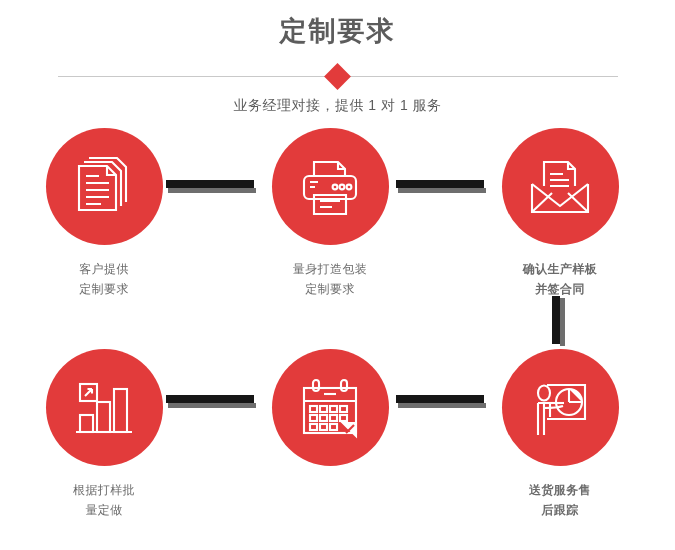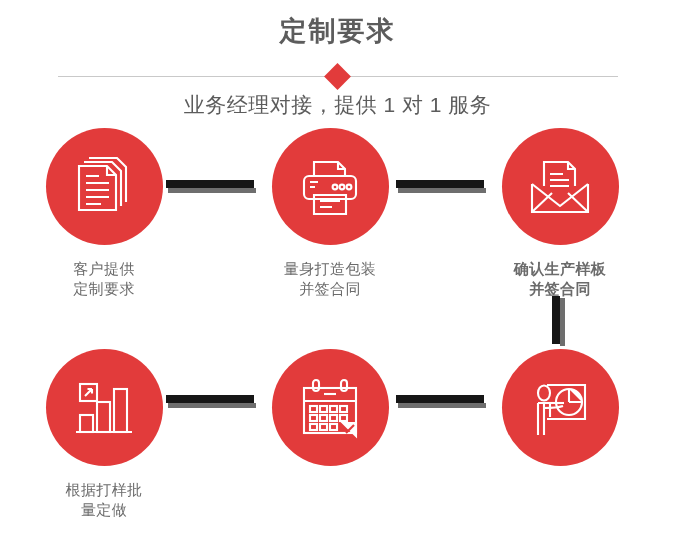--- a/index.html
+++ b/index.html
@@ -48,21 +48,21 @@
     top: 5px;
     left: 50%;
     margin-left: -10px;
     width: 19px;
     height: 19px;
     background: #e23b3b;
     transform: rotate(45deg);
   }
   .page-subtitle {
     text-align: center;
-    font-size: 21px;
+    font-size: 14px;
     color: #5c5c5c;
     line-height: 22px;
     margin: 0;
     padding-top: 2px;
     letter-spacing: 0.5px;
   }
 
   
   .flow {
     position: relative;
@@ -89,21 +89,21 @@
     margin: 0 auto;
     display: flex;
     align-items: center;
     justify-content: center;
   }
   .circle svg {
     display: block;
   }
   .step-label {
     margin-top: 14px;
-    font-size: 15px;
+    font-size: 12px;
     line-height: 20px;
     color: #6b6b6b;
     letter-spacing: 0.4px;
     white-space: pre-line;
   }
 
   
   .conn-h {
     position: absolute;
     width: 88px;
@@ -196,21 +196,21 @@
           <path d="M13 28 H21 M13 33 H18"></path>
           <circle cx="38" cy="33" r="2.4"></circle>
           <circle cx="45" cy="33" r="2.4"></circle>
           <circle cx="52" cy="33" r="2.4"></circle>
           <path d="M17 41 H49 V60 H17 Z"></path>
           <path d="M23 47 H43 M23 53 H35"></path>
         </svg>
       </span>
     </div>
     <div class="step-label">量身打造包装
-并签合同</div>
+定制要求</div>
   </div>
 
   <div class="step step-row1 step-col3">
     <div class="circle">
       <span>
         <svg width="66" height="66" viewBox="0 0 66 66" fill="none" stroke="#ffffff" stroke-width="2.1">
           <path d="M17 32 V8 H41 L48 15 V32"></path>
           <path d="M41 8 V15 H48"></path>
           <path d="M23 20 H36 M23 26 H42 M23 32 H42"></path>
           <path d="M5 30 L33 52 L61 30"></path>
@@ -277,20 +277,22 @@
           <path d="M42 27 V14 M42 27 L55 27"></path>
           <path d="M42 14 A13 13 0 0 1 55 27 Z" fill="#ffffff" stroke="none"></path>
           <ellipse cx="17" cy="18" rx="6" ry="7.5"></ellipse>
           <path d="M11 28 H17 V60 M23 28 V42"></path>
           <path d="M11 28 V60"></path>
           <path d="M17 28 C24 28 30 28 37 28"></path>
           <path d="M17 33 C24 33 30 33 36 31"></path>
         </svg>
       </span>
     </div>
+    <div class="step-label">送货服务售
+后跟踪</div>
   </div>
 
   <div class="conn-h conn-h-r1c1">
     <div class="bar"></div>
     <div class="shadow"></div>
   </div>
   <div class="conn-h conn-h-r1c2">
     <div class="bar"></div>
     <div class="shadow"></div>
   </div>

